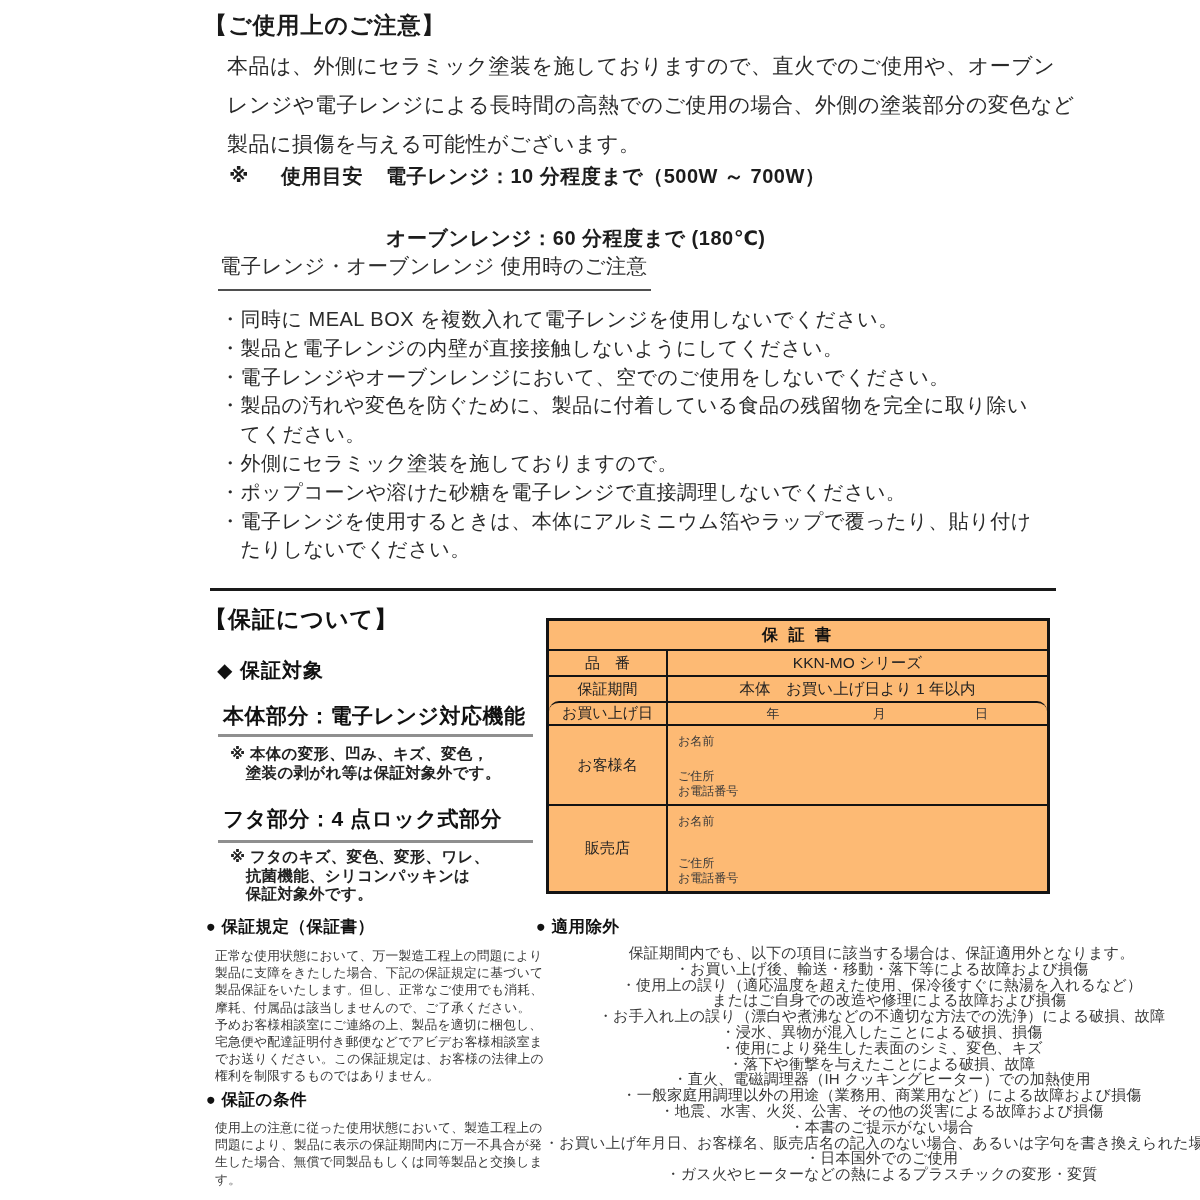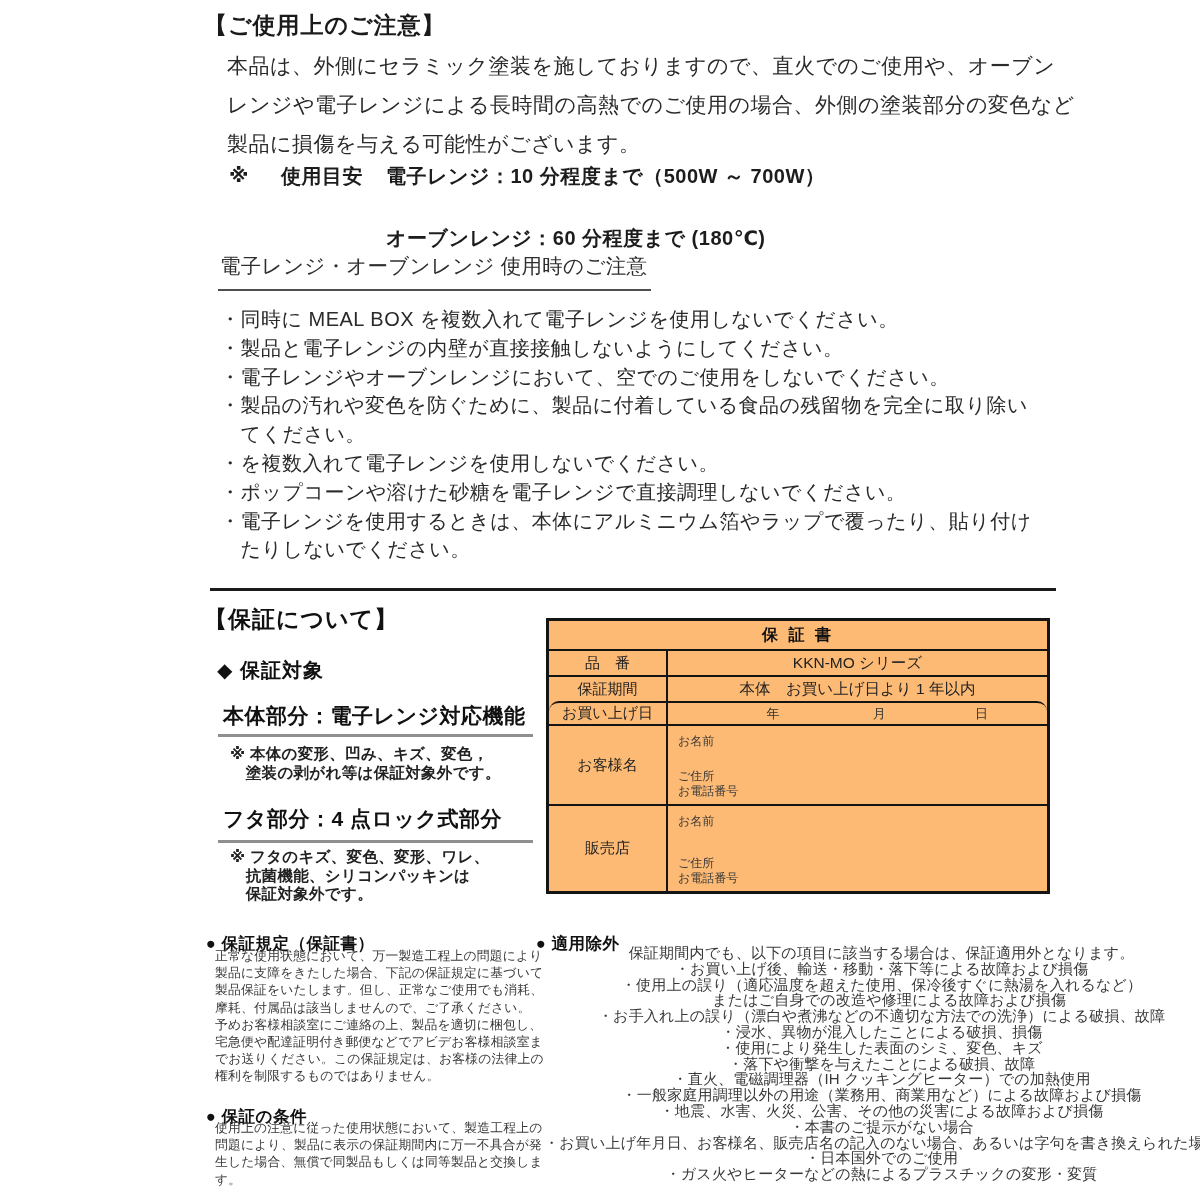--- a/index.html
+++ b/index.html
@@ -52,21 +52,21 @@
   .r-cust{height:78px;}
   .r-store{height:85px;}
   .gc-date{position:relative;}
   .gc-date .d1{position:absolute;left:26%;top:2px;font-size:13px;color:#333;}
   .gc-date .d2{position:absolute;left:54%;top:2px;font-size:13px;color:#333;}
   .gc-date .d3{position:absolute;left:81%;top:2px;font-size:13px;color:#333;}
   .gc-fields{flex:1;position:relative;font-size:12px;color:#3a3a3a;font-weight:500;}
   .fld-top{position:absolute;top:7px;left:10px;}
   .fld-bottom{position:absolute;bottom:5px;left:10px;line-height:15px;}
 
-  .t-h4{font-size:16.5px;font-weight:700;color:#111;letter-spacing:0.5px;margin-top:17px;}
+  .t-h4{font-size:16.5px;font-weight:700;color:#111;letter-spacing:0.5px;}
   .small-l{font-size:12.8px;line-height:17.2px;color:#383838;font-weight:500;letter-spacing:0.2px;}
   .small-r{font-size:15px;line-height:15.8px;color:#383838;font-weight:500;letter-spacing:0.2px;text-align:center;}
 </style>
 </head>
 <body>
 
 <div class="page">
 
   <div class="abs t-h1" style="left:204px;top:10px;">【ご使用上のご注意】</div>
 
@@ -84,21 +84,21 @@
   <div class="abs" style="left:218px;top:252px;">
     <span class="subhead">電子レンジ・オーブンレンジ 使用時のご注意</span>
   </div>
 
   <div class="abs bullets" style="left:220px;top:305px;">
       <div class="ln">・同時に MEAL BOX を複数入れて電子レンジを使用しないでください。</div>
       <div class="ln">・製品と電子レンジの内壁が直接接触しないようにしてください。</div>
       <div class="ln">・電子レンジやオーブンレンジにおいて、空でのご使用をしないでください。</div>
       <div class="ln">・製品の汚れや変色を防ぐために、製品に付着している食品の残留物を完全に取り除い</div>
       <div class="ln">　てください。</div>
-      <div class="ln">・を複数入れて電子レンジを使用しないでください。</div>
+      <div class="ln">・外側にセラミック塗装を施しておりますので。</div>
       <div class="ln">・ポップコーンや溶けた砂糖を電子レンジで直接調理しないでください。</div>
       <div class="ln">・電子レンジを使用するときは、本体にアルミニウム箔やラップで覆ったり、貼り付け</div>
       <div class="ln">　たりしないでください。</div>
     </div>
 
   <div class="abs divider" style="left:210px;top:588px;width:846px;"></div>
 
   <div class="abs t-h2" style="left:204px;top:604px;">【保証について】</div>
 
   <div class="abs t-target" style="left:217px;top:657px;">◆ 保証対象</div>

